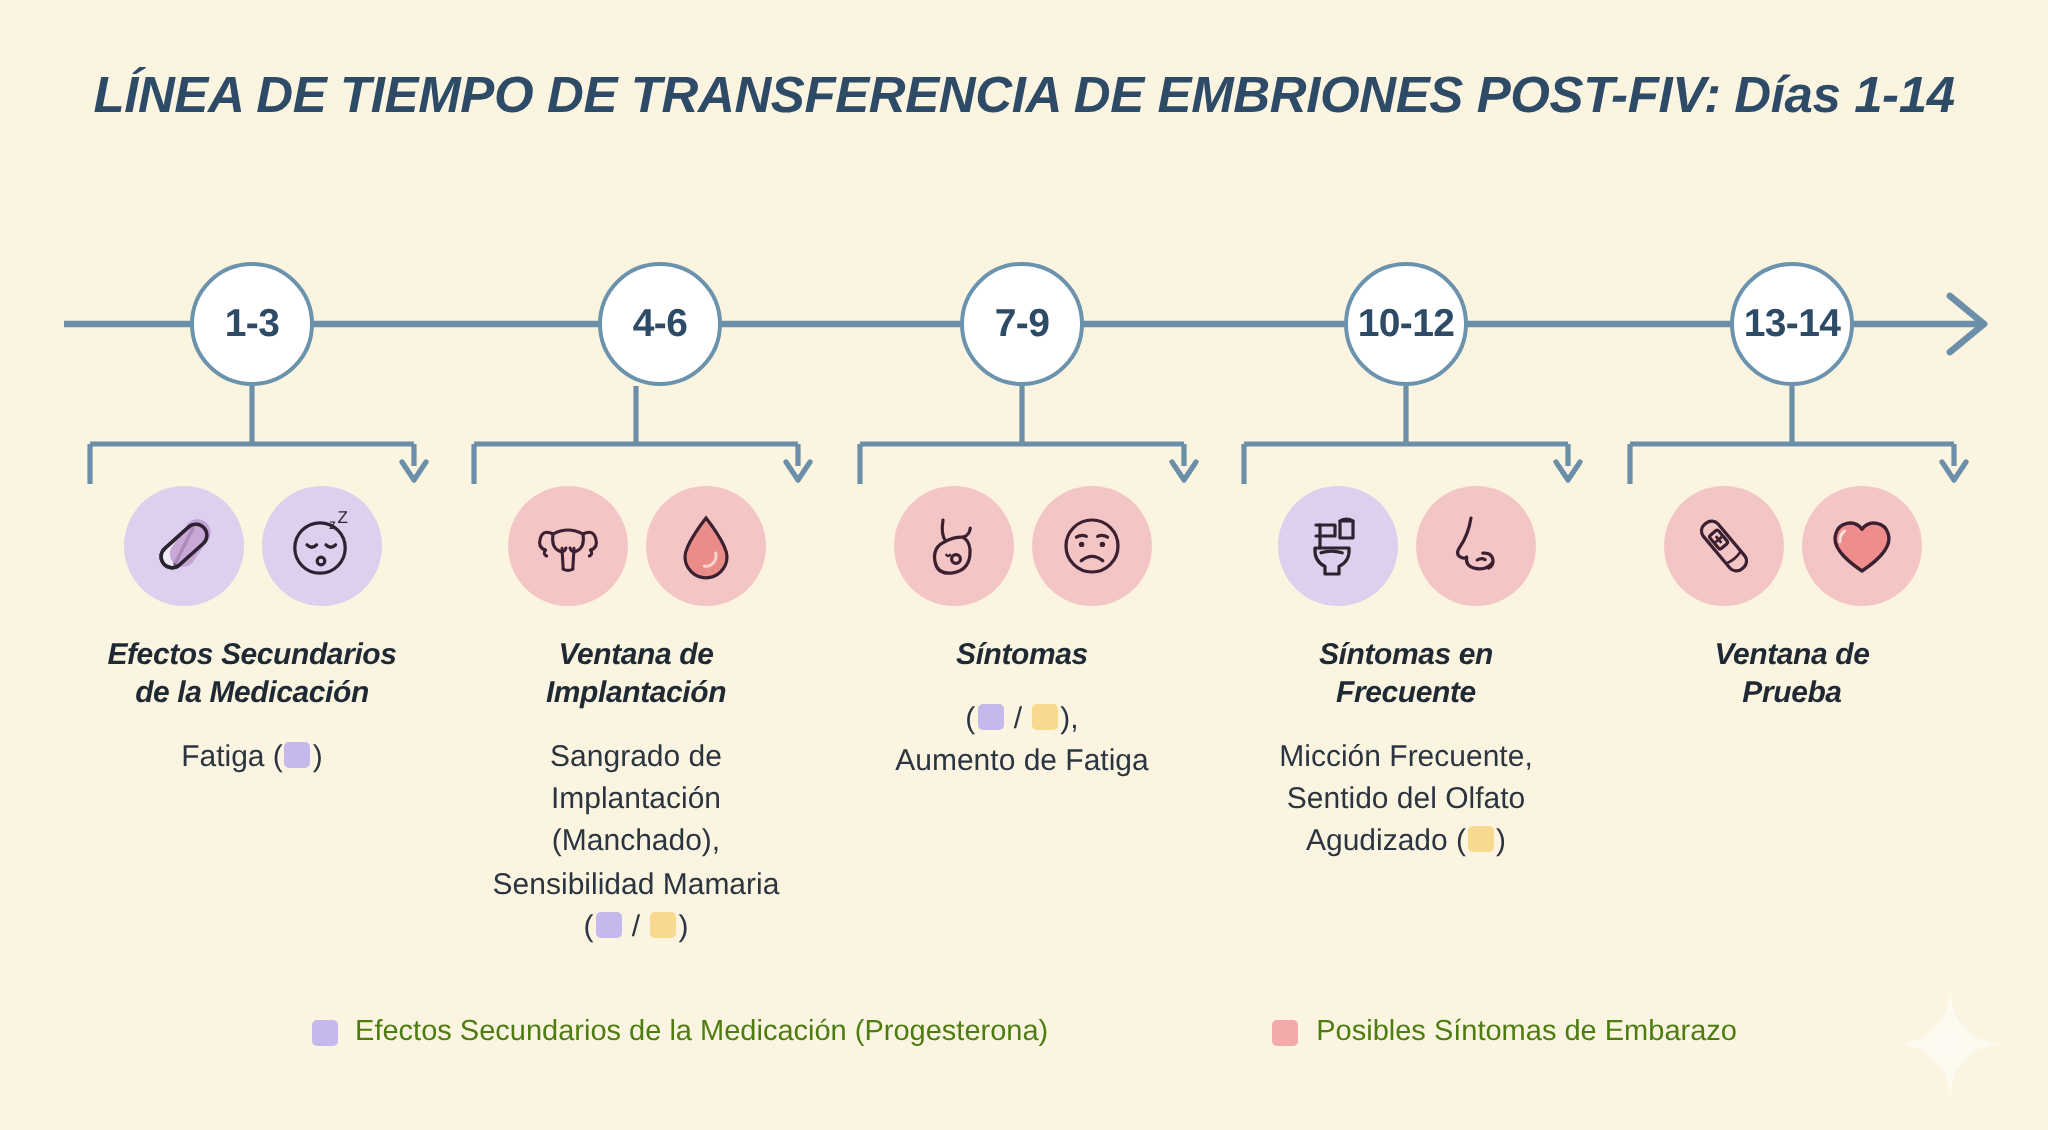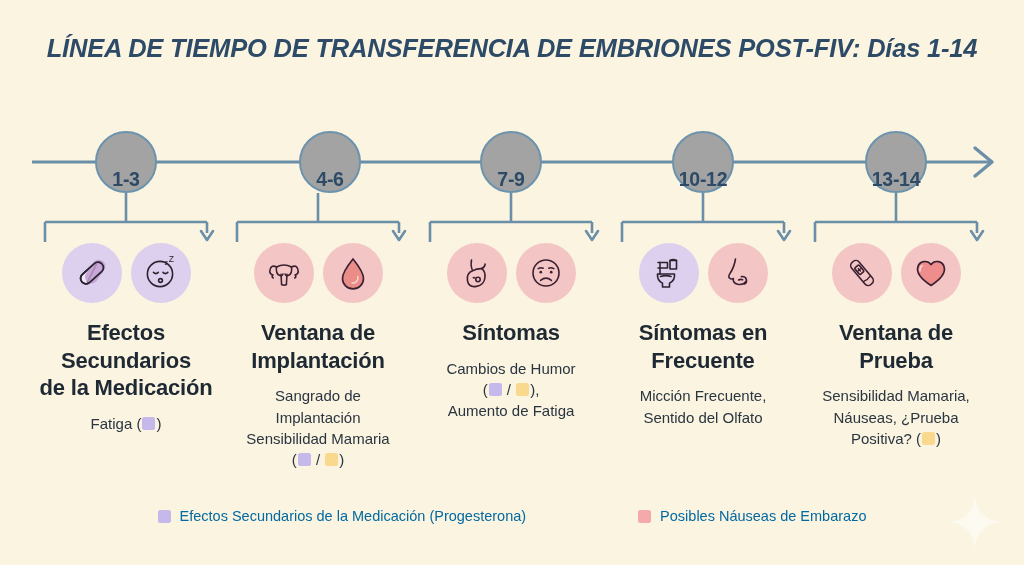--- a/index.html
+++ b/index.html
@@ -54,25 +54,25 @@
   }
 
   
   .node {
     position: absolute;
     width: 62px;
     height: 62px;
     margin-left: -31px;
     top: 131px;
     border-radius: 50%;
-    background: #a3a3a3;
+    background: #ffffff;
     border: 2.2px solid #6b93ad;
     box-sizing: border-box;
     display: flex;
-    align-items: flex-end;
+    align-items: center;
     justify-content: center;
     font-size: 19.5px;
     font-weight: bold;
     color: #2d4a66;
     letter-spacing: -0.3px;
   }
 
   
   .col {
     position: absolute;
@@ -94,25 +94,26 @@
     display: flex;
     align-items: center;
     justify-content: center;
   }
   .icon-bubble.purple { background: #ddd0ee; }
   .icon-bubble.pink   { background: #f4c5c5; }
   .icon-bubble svg { display: block; }
 
   .col-title {
     margin-top: 14px;
-    font-size: 22px;
+    font-size: 15px;
     font-weight: bold;
     line-height: 1.26;
     color: #1f2933;
     letter-spacing: -0.2px;
+    font-style: italic;
   }
   .col-desc {
     margin-top: 11px;
     font-size: 15px;
     line-height: 1.42;
     color: #2b3540;
   }
 
   
   .sw {
@@ -129,21 +130,21 @@
   
   #legend {
     position: absolute;
     left: 0;
     right: 0;
     top: 508px;
     display: flex;
     justify-content: center;
     gap: 112px;
     font-size: 14.5px;
-    color: #0369a1;
+    color: #4d7c0f;
   }
   .legend-item {
     display: flex;
     align-items: center;
     gap: 9px;
     white-space: nowrap;
   }
   .legend-swatch {
     width: 13px;
     height: 13px;
@@ -269,20 +270,21 @@
       </svg>
     </div>
   </div>
   <div class="col-title">
     <div>Ventana de</div>
     <div>Implantación</div>
   </div>
   <div class="col-desc">
     <div>Sangrado de</div>
     <div>Implantación</div>
+    <div>(Manchado),</div>
     <div>Sensibilidad Mamaria</div>
     <div><span>(</span><span class="sw violet"></span> / <span class="sw amber"></span><span>)</span></div>
   </div>
 </div>
 
 <div class="col" style="left:511px">
   <div class="icons">
     <div class="icon-bubble pink">
       <svg width="38" height="38" viewBox="0 0 38 38" fill="none" stroke="#3a2030" stroke-width="1.6" stroke-linecap="round" stroke-linejoin="round">
         <path d="M13.5 6 q-1.2 7.5 1.4 10.6 q-6.8 2.8 -5.4 10.2 q1.3 6.8 9 5.6 q7.4 -1.2 8.4 -8.4
@@ -301,21 +303,20 @@
         <circle cx="13.8" cy="18.2" r="1.35" fill="#3a2030" stroke="none"></circle>
         <circle cx="24.2" cy="18.2" r="1.35" fill="#3a2030" stroke="none"></circle>
         <path d="M13.6 26.4 q5.4 -4.4 10.8 0"></path>
       </svg>
     </div>
   </div>
   <div class="col-title">
     <div>Síntomas</div>
   </div>
   <div class="col-desc">
-    <div>Cambios de Humor</div>
     <div><span>(</span><span class="sw violet"></span> / <span class="sw amber"></span><span>),</span></div>
     <div>Aumento de Fatiga</div>
   </div>
 </div>
 
 <div class="col" style="left:703px">
   <div class="icons">
     <div class="icon-bubble purple">
       <svg width="36" height="38" viewBox="0 0 36 38" fill="none" stroke="#2b2330" stroke-width="1.6" stroke-linecap="round" stroke-linejoin="round">
         <path d="M9 8.5 L9 20"></path>
@@ -335,20 +336,21 @@
       </svg>
     </div>
   </div>
   <div class="col-title">
     <div>Síntomas en</div>
     <div>Frecuente</div>
   </div>
   <div class="col-desc">
     <div>Micción Frecuente,</div>
     <div>Sentido del Olfato</div>
+    <div><span>Agudizado (</span><span class="sw amber"></span><span>)</span></div>
   </div>
 </div>
 
 <div class="col" style="left:896px">
   <div class="icons">
     <div class="icon-bubble pink">
       <svg width="38" height="38" viewBox="0 0 38 38" fill="none" stroke="#3a2030" stroke-width="1.6" stroke-linejoin="round">
         <g transform="rotate(-40 19 19)">
           <rect x="14.2" y="4.5" width="9.6" height="29" rx="4.2"></rect>
           <rect x="16.2" y="10.5" width="5.6" height="8.6" rx="1.1"></rect>
@@ -363,29 +365,24 @@
         <path d="M18 29.5 C6 21.5 3.5 15.8 4.8 11.2 A7.4 7.4 0 0 1 18 8.6 A7.4 7.4 0 0 1 31.2 11.2
                  C32.5 15.8 30 21.5 18 29.5 Z" fill="#ef8c8c"></path>
         <path d="M9.2 9.5 q-2.6 2 -2.2 5.4" stroke="#fbe0dd" stroke-width="1.5" stroke-linecap="round"></path>
       </svg>
     </div>
   </div>
   <div class="col-title">
     <div>Ventana de</div>
     <div>Prueba</div>
   </div>
-  <div class="col-desc">
-    <div>Sensibilidad Mamaria,</div>
-    <div>Náuseas, ¿Prueba</div>
-    <div><span>Positiva? (</span><span class="sw amber"></span><span>)</span></div>
-  </div>
 </div>
 
 <div id="legend">
   <div class="legend-item">
     <span class="legend-swatch" style="background:#c5b8ea"></span>
     <span>Efectos Secundarios de la Medicación (Progesterona)</span>
   </div>
   <div class="legend-item">
     <span class="legend-swatch" style="background:#f4a9ab"></span>
-    <span>Posibles Náuseas de Embarazo</span>
+    <span>Posibles Síntomas de Embarazo</span>
   </div>
 </div>
 
 </body></html>

